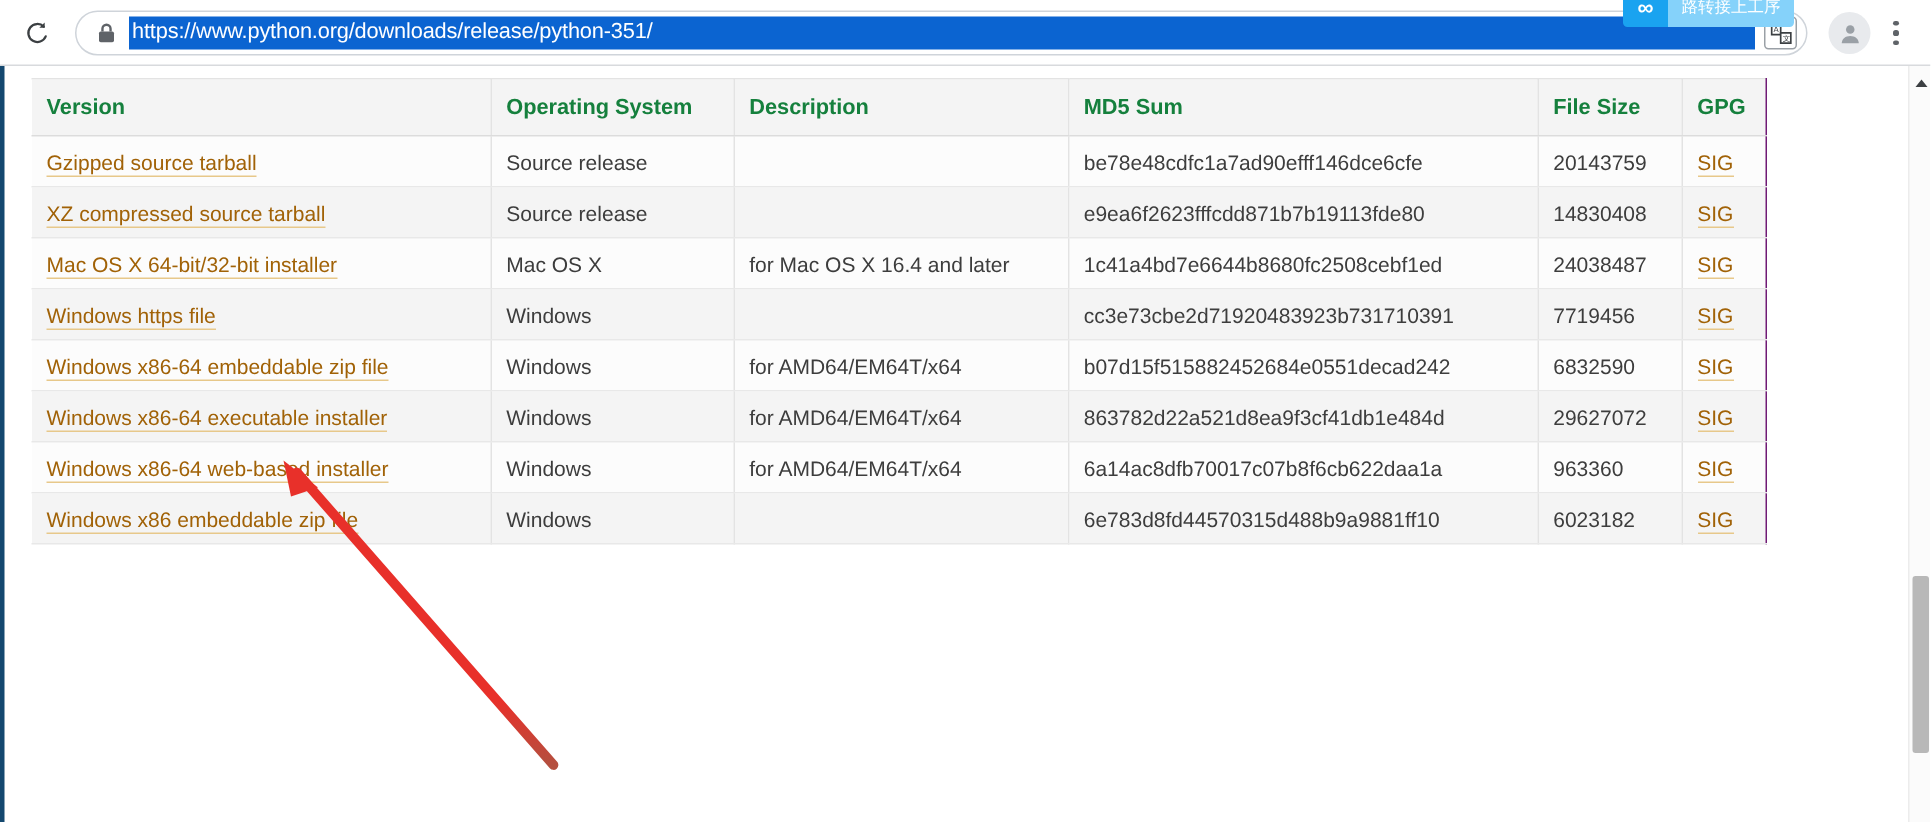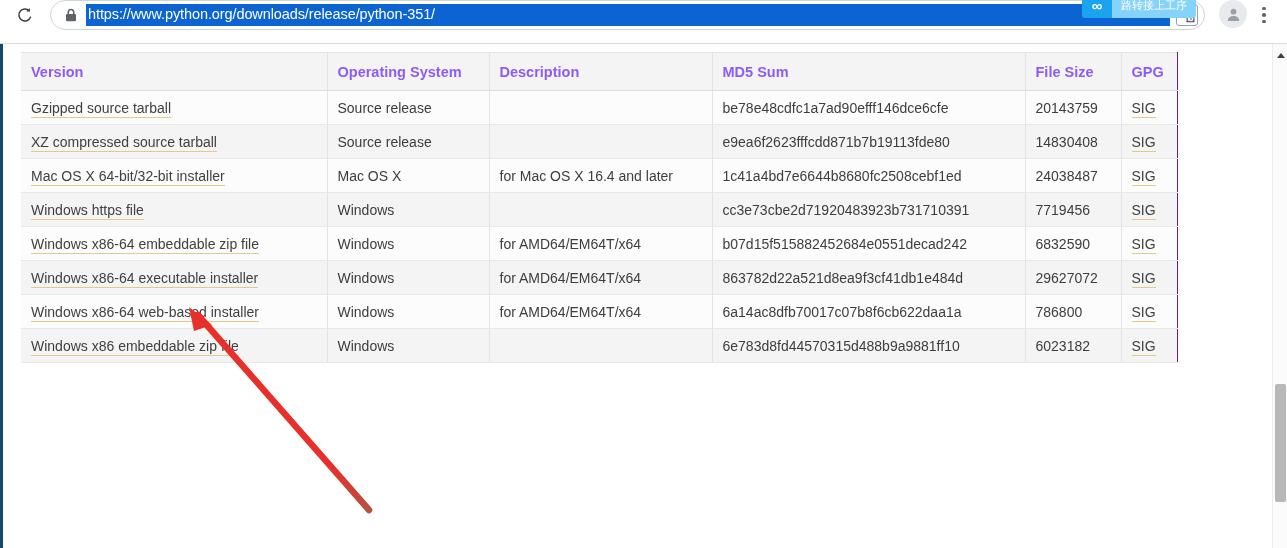--- a/index.html
+++ b/index.html
@@ -19,20 +19,21 @@
   }
 
   
   .browser-bar {
     position: absolute;
     top: 0; left: 0;
     width: 1287px;
     height: 44px;
     background: #ffffff;
     display: flex;
+    align-items: center;
     padding: 0 10px;
   }
 
   .nav-btn {
     width: 30px; height: 30px;
     display: flex; align-items: center; justify-content: center;
     border-radius: 50%;
     flex: 0 0 auto;
     cursor: pointer;
   }
@@ -180,31 +181,31 @@
     height: 34px;
     border-right: 1px solid #e3e3e3;
     border-bottom: 1px solid #e8e8e8;
     overflow: hidden;
     white-space: nowrap;
   }
   .dl-table th:last-child, .dl-table td:last-child { border-right: 1px solid #701a75; }
   .dl-table thead th {
     background: #f4f4f4;
     font-weight: bold;
-    color: #8b5cf6;
+    color: #15803d;
     font-size: 14.5px;
     height: 38px;
     border-bottom: 1px solid #dcdcdc;
     border-top: 1px solid #e3e3e3;
   }
   .dl-table tbody tr:nth-child(odd)  td { background: #fcfcfc; }
   .dl-table tbody tr:nth-child(even) td { background: #f4f4f4; }
 
   .dl-table td a {
-    color: #404040;
+    color: #a16207;
     text-decoration: none;
     border-bottom: 1px solid #e7c88a;
     padding-bottom: 1px;
     cursor: pointer;
     font-size: 14px;
   }
   .sig-link {
     color: #5d89ad;
     text-decoration: none;
     border-bottom: 1px solid #e7c88a;
@@ -387,21 +388,21 @@
             <td>for AMD64/EM64T/x64</td>
             <td>863782d22a521d8ea9f3cf41db1e484d</td>
             <td>29627072</td>
             <td><a class="sig-link">SIG</a></td>
           </tr>
           <tr>
             <td><a>Windows x86-64 web-based installer</a></td>
             <td>Windows</td>
             <td>for AMD64/EM64T/x64</td>
             <td>6a14ac8dfb70017c07b8f6cb622daa1a</td>
-            <td>786800</td>
+            <td>963360</td>
             <td><a class="sig-link">SIG</a></td>
           </tr>
           <tr>
             <td><a>Windows x86 embeddable zip file</a></td>
             <td>Windows</td>
             <td></td>
             <td>6e783d8fd44570315d488b9a9881ff10</td>
             <td>6023182</td>
             <td><a class="sig-link">SIG</a></td>
           </tr>

